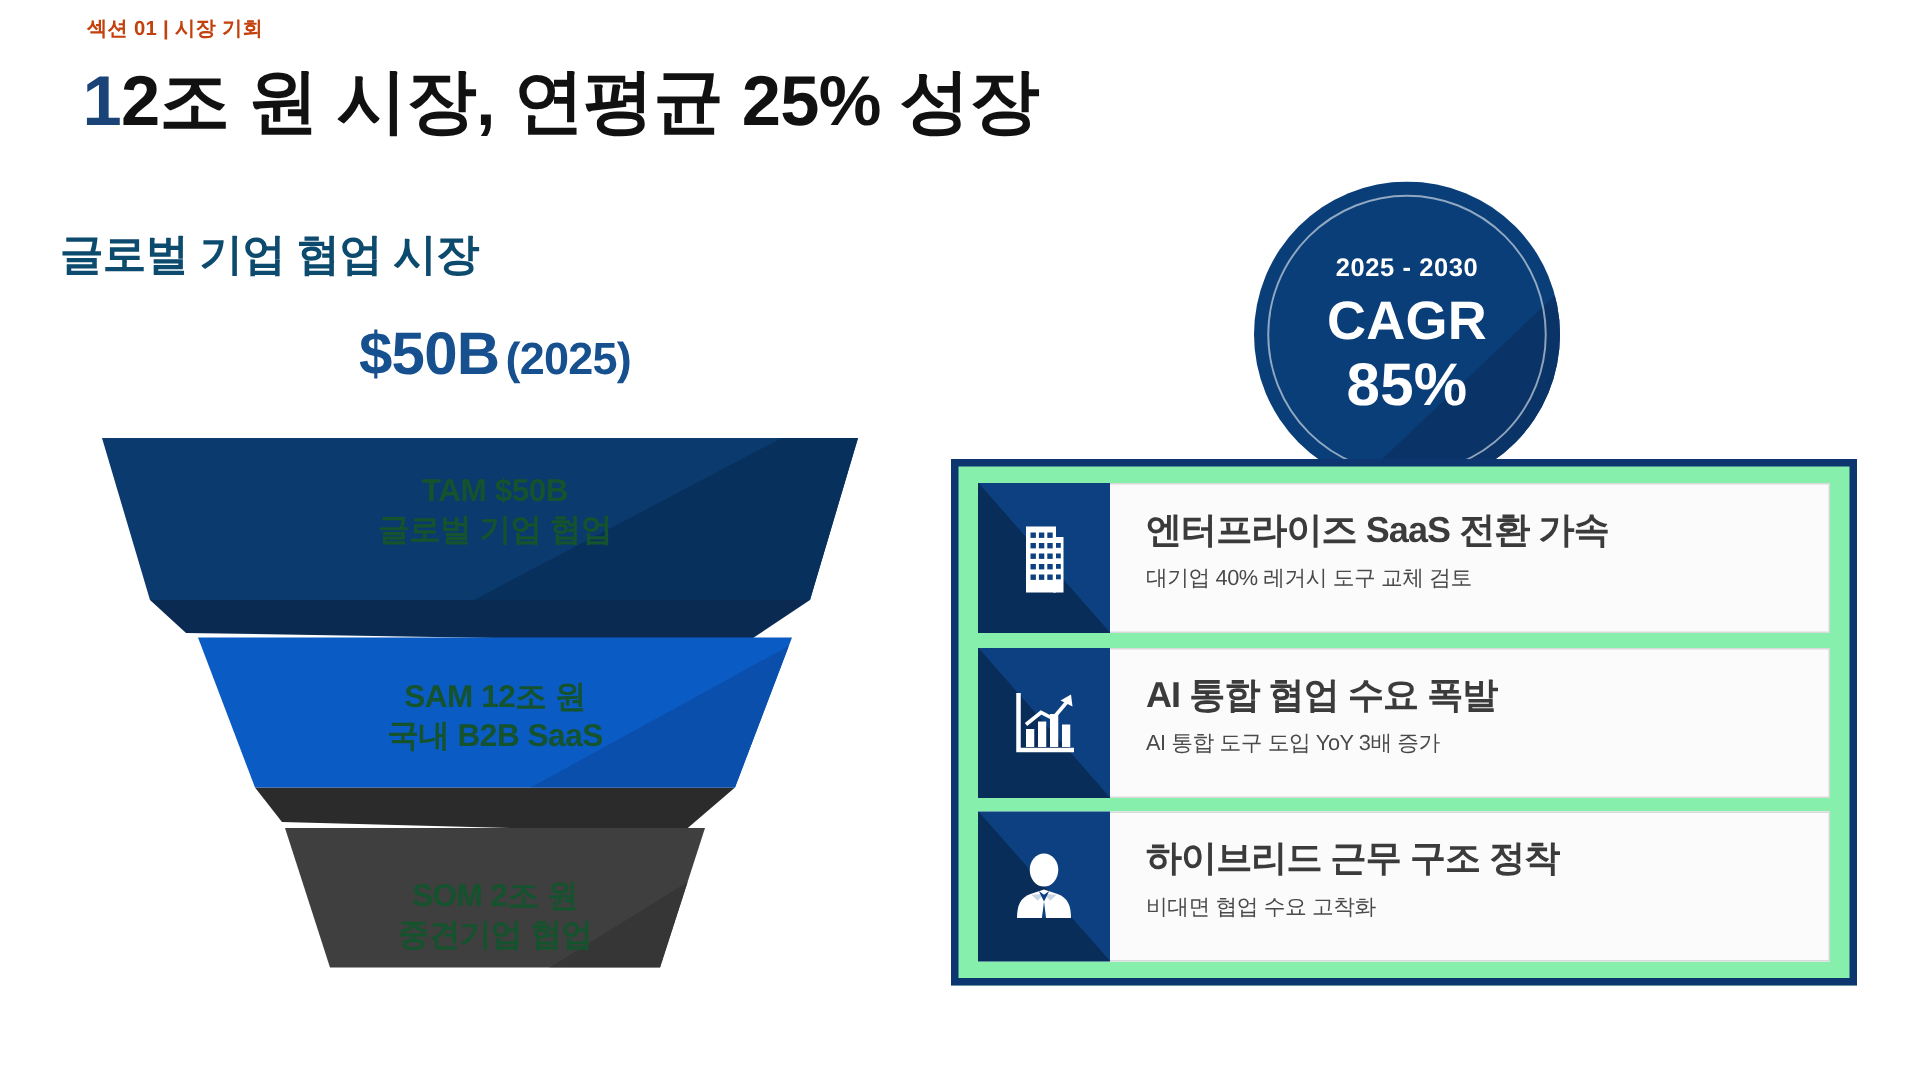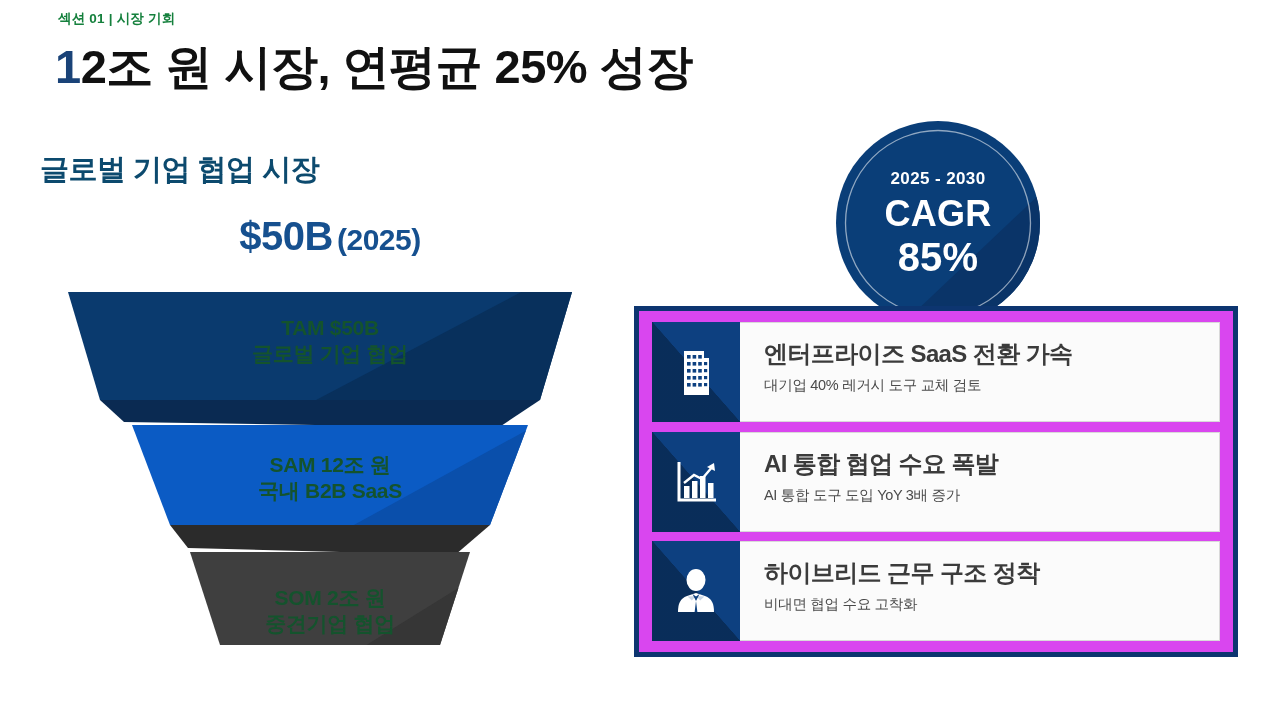--- a/index.html
+++ b/index.html
@@ -10,21 +10,21 @@
     color:#1a1a1a;
     position:relative;
   }
 
   
   #slide { position:absolute; inset:0; }
 
   #eyebrow {
     position:absolute; left:58px; top:10px;
     font-size:13.5px; font-weight:700; letter-spacing:0.2px;
-    color:#15803d; white-space:nowrap;
+    color:#c2410c; white-space:nowrap;
   }
   #title {
     position:absolute; left:55px; top:36px;
     font-size:47px; font-weight:700; letter-spacing:-0.5px;
     color:#111111; white-space:nowrap;
   }
   #title .accent { color:#1a4378; }
 
   
   #left-col { position:absolute; left:40px; top:150px; width:580px; }
@@ -64,21 +64,21 @@
     align-items:center; justify-content:center; color:#ffffff;
     line-height:1;
   }
   #cagr-years { font-size:17px; font-weight:700; letter-spacing:0.4px; }
   #cagr-word  { font-size:36px; font-weight:700; margin-top:9px; letter-spacing:0.2px; }
   #cagr-value { font-size:40px; font-weight:700; margin-top:5px; letter-spacing:0.2px; }
 
   
   #cards-panel {
     position:absolute; left:634px; top:306px; width:604px; height:351px;
-    border:5px solid #0d3570; background:#d946ef; padding:11px 13px;
+    border:5px solid #0d3570; background:#86efac; padding:11px 13px;
     display:flex; flex-direction:column; justify-content:space-between;
   }
   .card {
     height:100px; display:flex; align-items:stretch; background:#ffffff;
   }
   .card-icon {
     position:relative; width:88px; flex:0 0 88px;
     background:#0d4080; overflow:hidden;
     display:flex; align-items:center; justify-content:center;
   }

